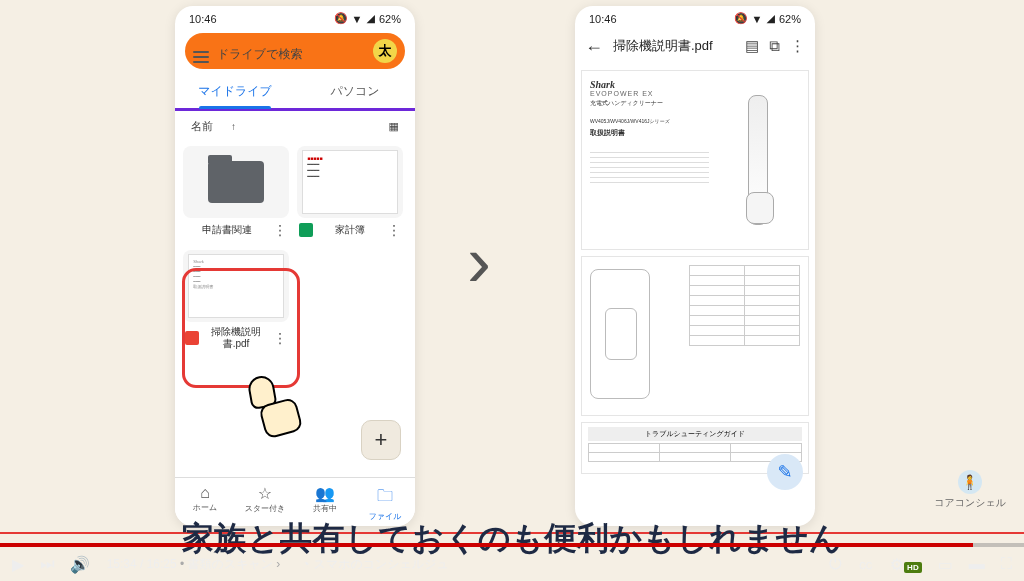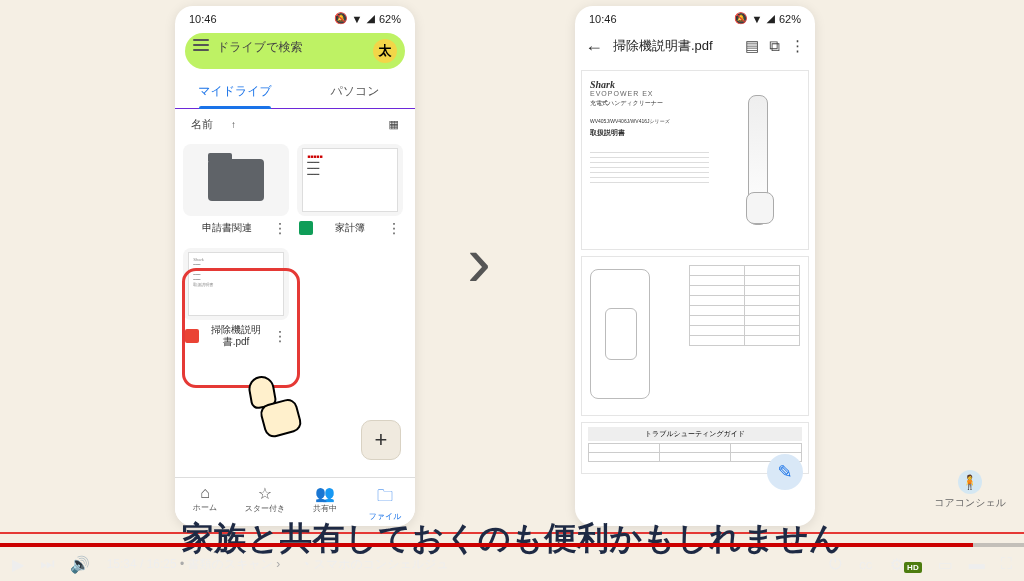--- a/index.html
+++ b/index.html
@@ -7,27 +7,27 @@
 
 .stage { position: absolute; inset: 0; }
 
 .phone { position: absolute; width: 240px; height: 520px; background: #fff; border-radius: 18px; top: 6px; }
 .phone-left { left: 175px; }
 .phone-right { left: 575px; }
 
 .statusbar { display: flex; justify-content: space-between; align-items: center; padding: 6px 14px 2px; font-size: 11px; color: #222; }
 .stat-right { display: flex; gap: 4px; align-items: center; }
 
-.searchbar { margin: 6px 10px; background: #bef264; border-radius: 20px; display: flex; align-items: flex-start; padding: 6px 8px; gap: 8px; }
+.searchbar { margin: 6px 10px; background: #f97316; border-radius: 20px; display: flex; align-items: flex-end; padding: 6px 8px; gap: 8px; }
 .hamburger { width: 16px; height: 12px; display: flex; flex-direction: column; justify-content: space-between; }
 .hamburger span { height: 2px; background: #555; border-radius: 1px; }
 .search-text { flex: 1; font-size: 12px; color: #444; }
 .avatar { width: 24px; height: 24px; border-radius: 50%; background: #f2d649; color: #000; font-size: 13px; font-weight: bold; display: flex; align-items: center; justify-content: center; }
 
-.tabs { display: flex; border-bottom: 1px solid #6d28d9; }
+.tabs { display: flex; border-bottom: 3px solid #6d28d9; }
 .tab { flex: 1; text-align: center; padding: 8px 0; font-size: 12px; color: #555; position: relative; }
 .tab.active { color: #1a73e8; font-weight: 500; }
 .tab.active::after { content: ''; position: absolute; bottom: -1px; left: 20%; right: 20%; height: 3px; background: #1a73e8; border-radius: 2px 2px 0 0; }
 
 .sortbar { display: flex; justify-content: space-between; padding: 8px 16px; font-size: 11px; color: #444; align-items: center; }
 .sortbar-left { display: flex; align-items: center; gap: 18px; }
 .arrow-up { font-size: 10px; }
 
 .grid { display: flex; flex-wrap: wrap; padding: 4px 8px; gap: 8px; }
 .file { width: 106px; }

